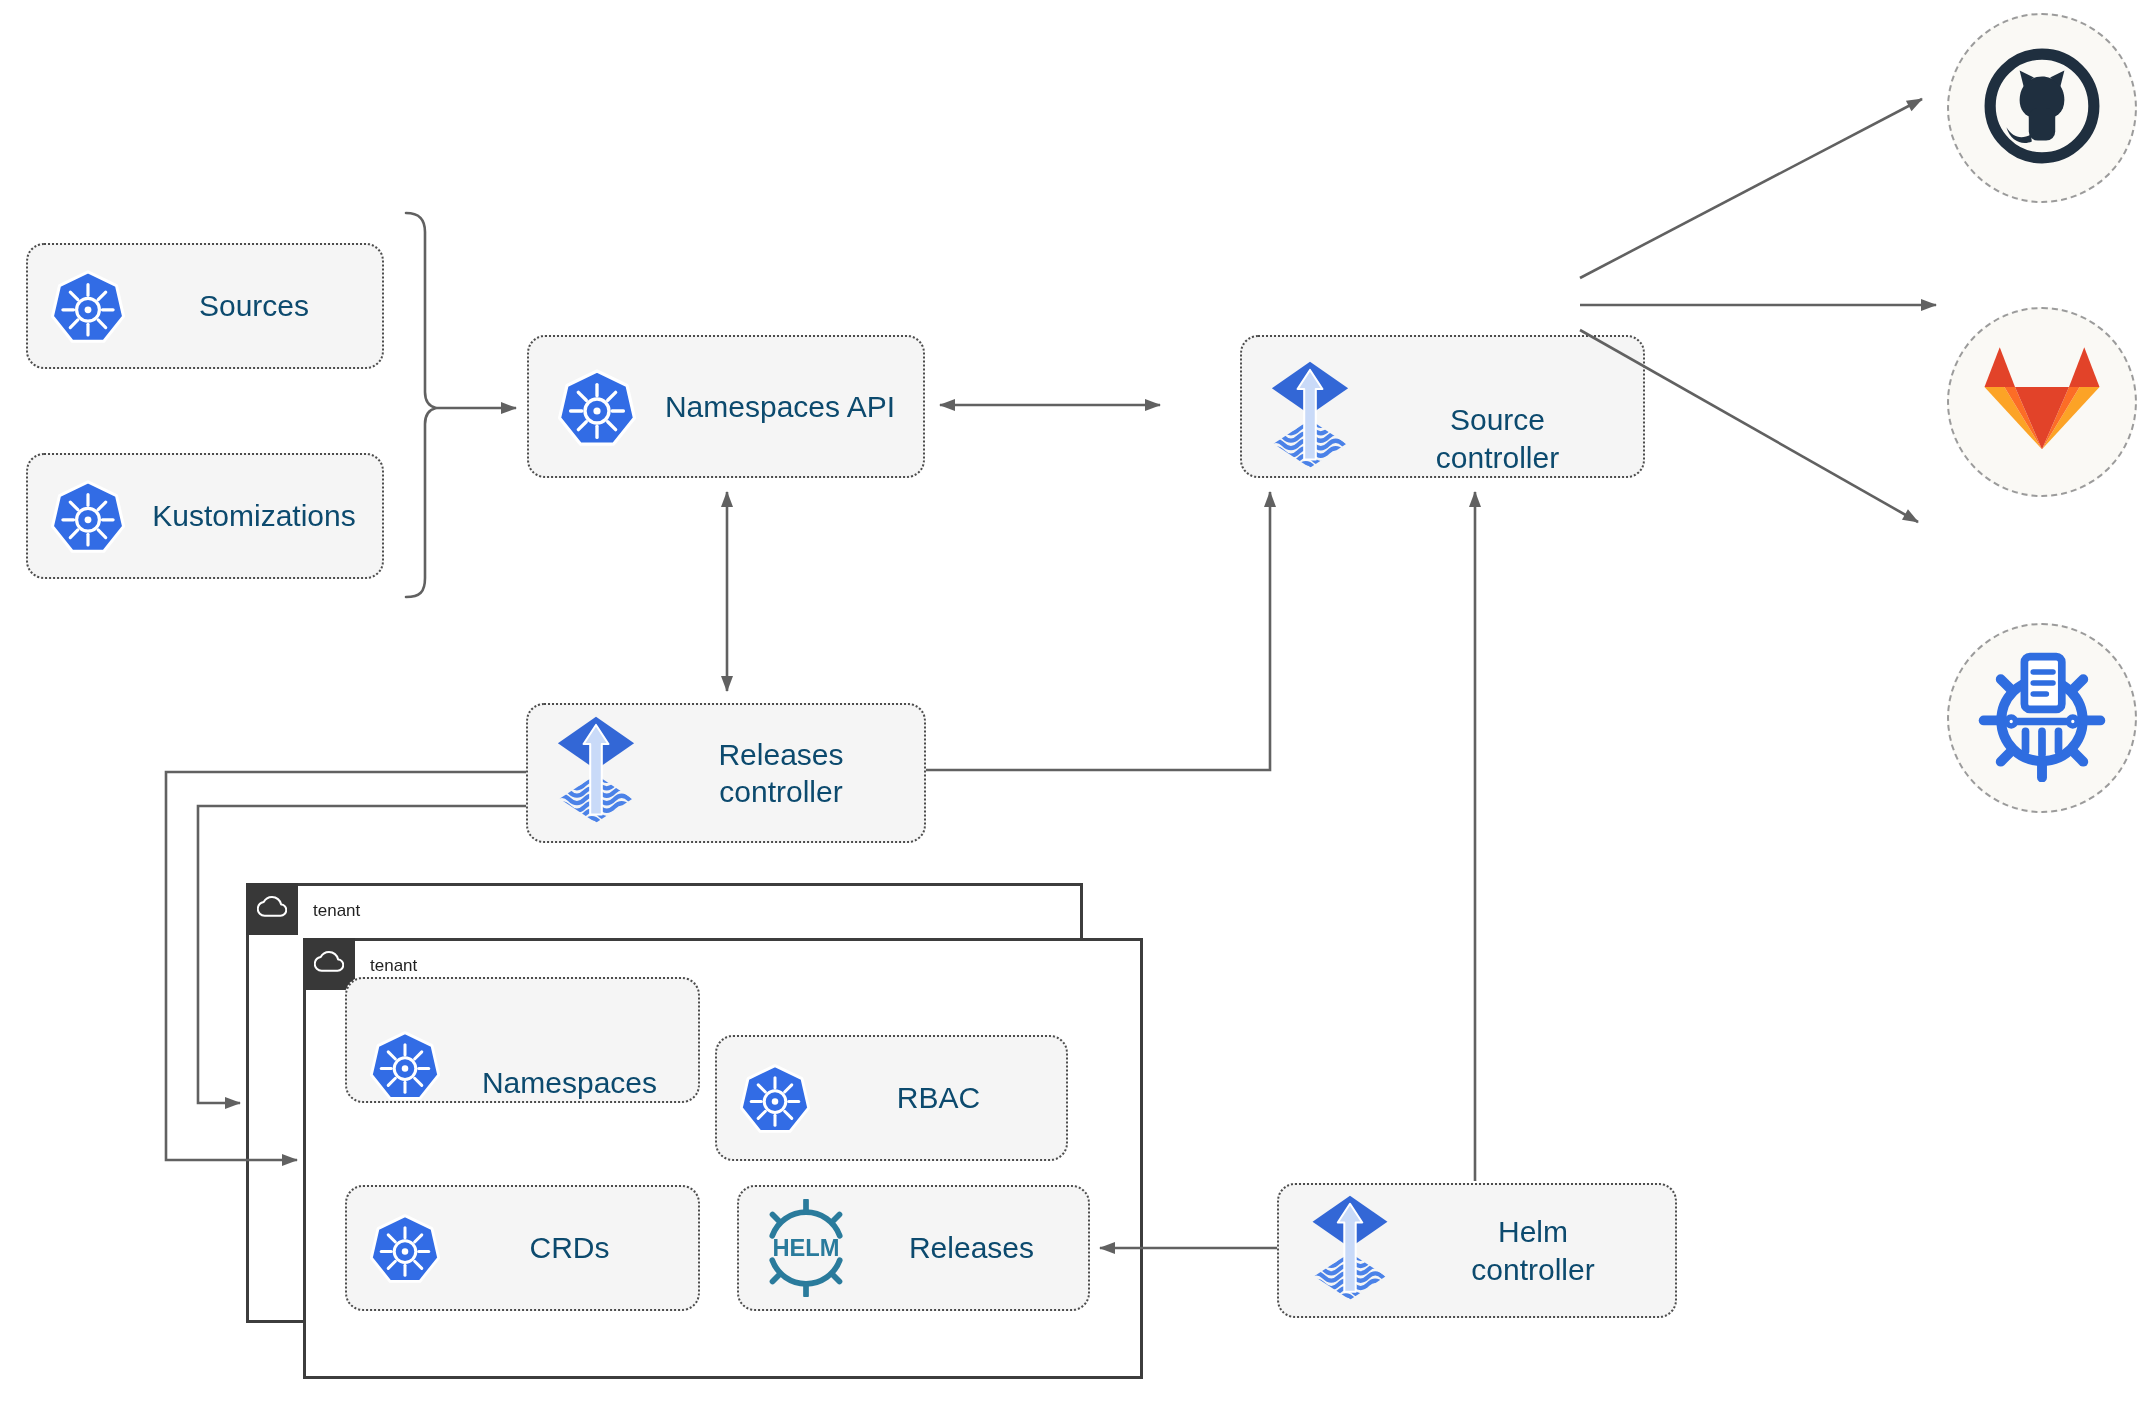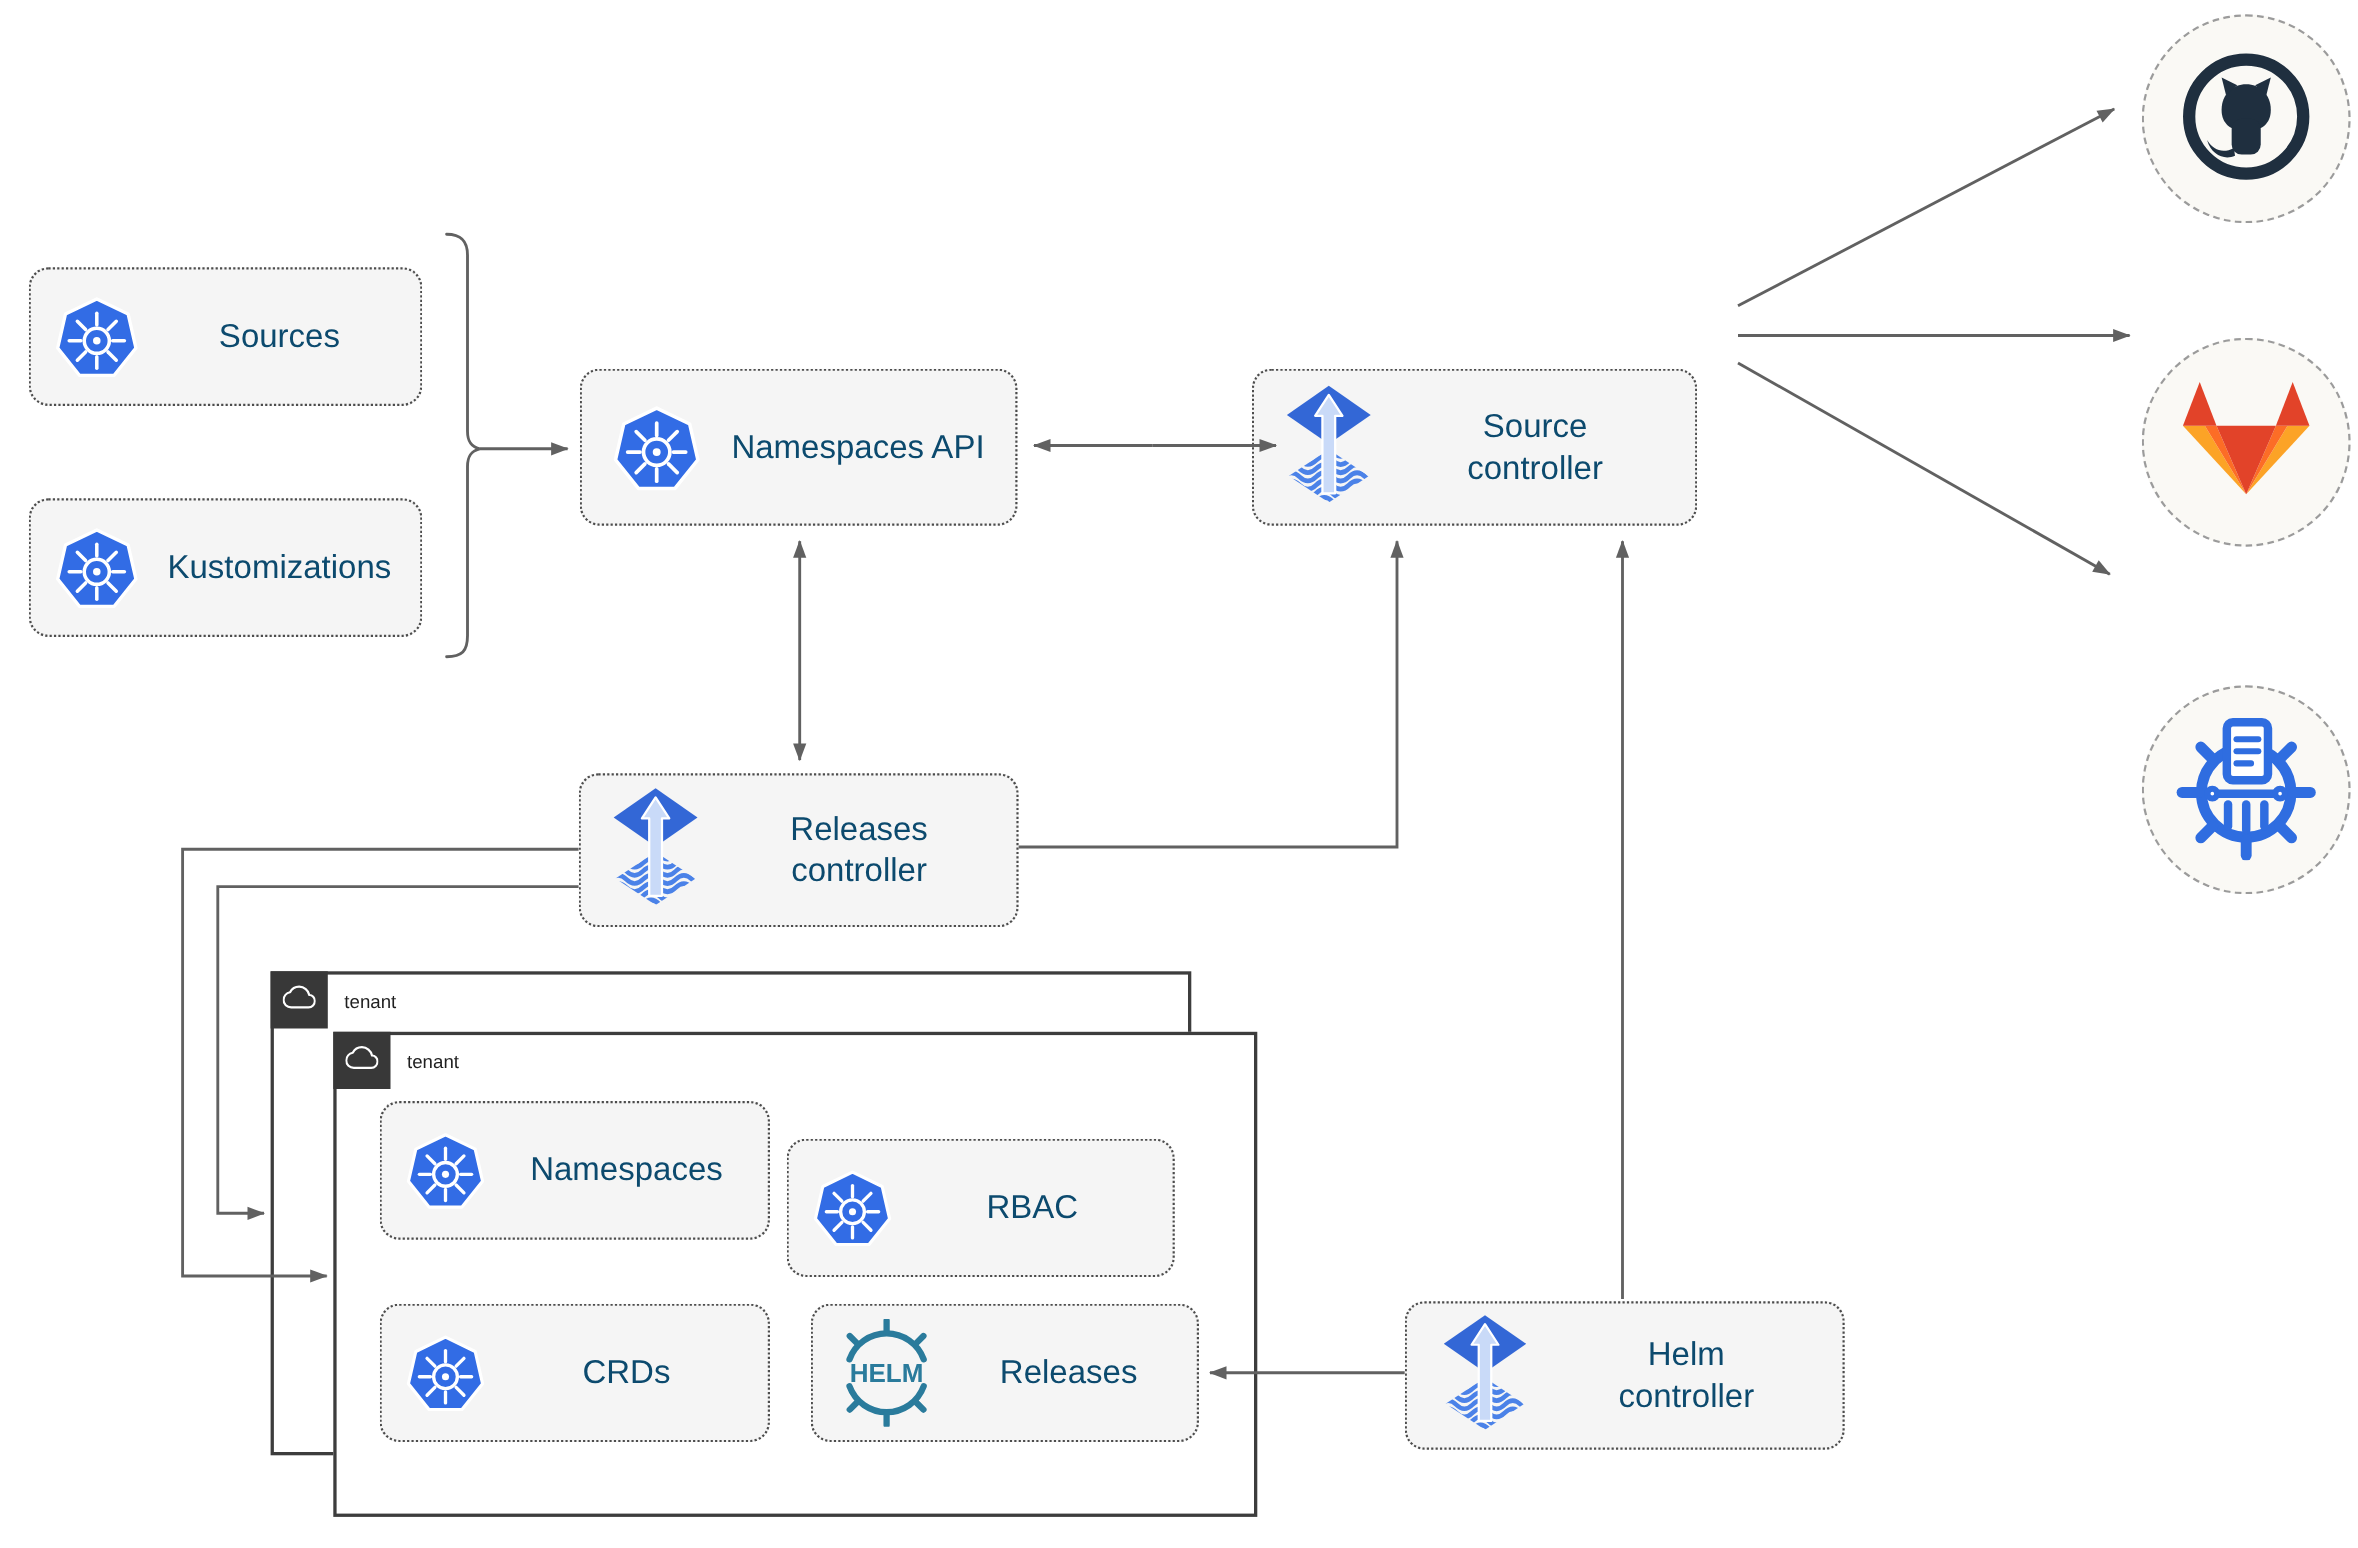--- a/index.html
+++ b/index.html
@@ -49,21 +49,21 @@
     <div class="corner">
       <span>
         <svg width="30" height="30" viewBox="0 0 24 24">
           <path d="M19.35,10.04A7.49,7.49 0 0 0 12,4C9.11,4 6.6,5.64 5.35,8.04A5.994,5.994 0 0 0 0.6,13.6c0,3.05 2.48,5.4 5.53,5.4h12.67c2.55,0 4.6,-2.06 4.6,-4.6 0,-2.43 -1.89,-4.4 -4.05,-4.36z" fill="none" stroke="#ffffff" stroke-width="1.6" stroke-linejoin="round"></path>
         </svg>
       </span>
     </div>
     <div class="tlabel">tenant</div>
   </div>
 
-  <div class="node" style="left:345px; top:1001px; width:355px; height:126px; padding-left:22px;">
+  <div class="node" style="left:345px; top:977px; width:355px; height:126px; padding-left:22px;align-items:flex-end;">
     <span class="icon">
       <svg width="72" height="72" viewBox="0 0 100 100">
         <polygon points="50,5 87.5,23.1 96.8,63.7 70.8,96.3 29.2,96.3 3.2,63.7 12.5,23.1" fill="#326ce5" stroke="#ffffff" stroke-width="4" stroke-linejoin="round"></polygon>
         <g stroke="#ffffff" stroke-width="4.2" stroke-linecap="round" fill="none">
           <circle cx="50" cy="55" r="15"></circle>
           <line x1="50" y1="36" x2="50" y2="22"></line>
             <line x1="50" y1="74" x2="50" y2="88"></line>
           <line x1="31" y1="55" x2="17" y2="55"></line>
             <line x1="69" y1="55" x2="83" y2="55"></line>
           <line x1="63.4" y1="41.6" x2="73.3" y2="31.7"></line>
@@ -194,21 +194,21 @@
             <line x1="36.6" y1="41.6" x2="26.7" y2="31.7"></line>
           <line x1="63.4" y1="68.4" x2="73.3" y2="78.3"></line>
             <line x1="36.6" y1="68.4" x2="26.7" y2="78.3"></line>
         </g>
         <circle cx="50" cy="55" r="4.5" fill="#ffffff"></circle>
       </svg>
     </span>
     <span class="lbl">Namespaces API</span>
   </div>
 
-  <div class="node" style="left:1138px; top:335px; width:405px; height:143px; padding-left:26px;">
+  <div class="node" style="left:1240px; top:335px; width:405px; height:143px; padding-left:26px;align-items:flex-end;">
     <span class="icon">
       <svg width="84" height="116" viewBox="0 0 100 140">
         <defs>
             <clipPath id="fxclip1">
               <polygon points="50,72 94,101 50,130 6,101"></polygon>
             </clipPath>
           </defs>
         <g clip-path="url(#fxclip1)" stroke="#4b82e8" stroke-width="5" fill="none">
           <path d="M0,75 q9,-9 18,0 t18,0 t18,0 t18,0 t18,0 t18,0"></path>
           <path d="M0,84 q9,-9 18,0 t18,0 t18,0 t18,0 t18,0 t18,0"></path>

